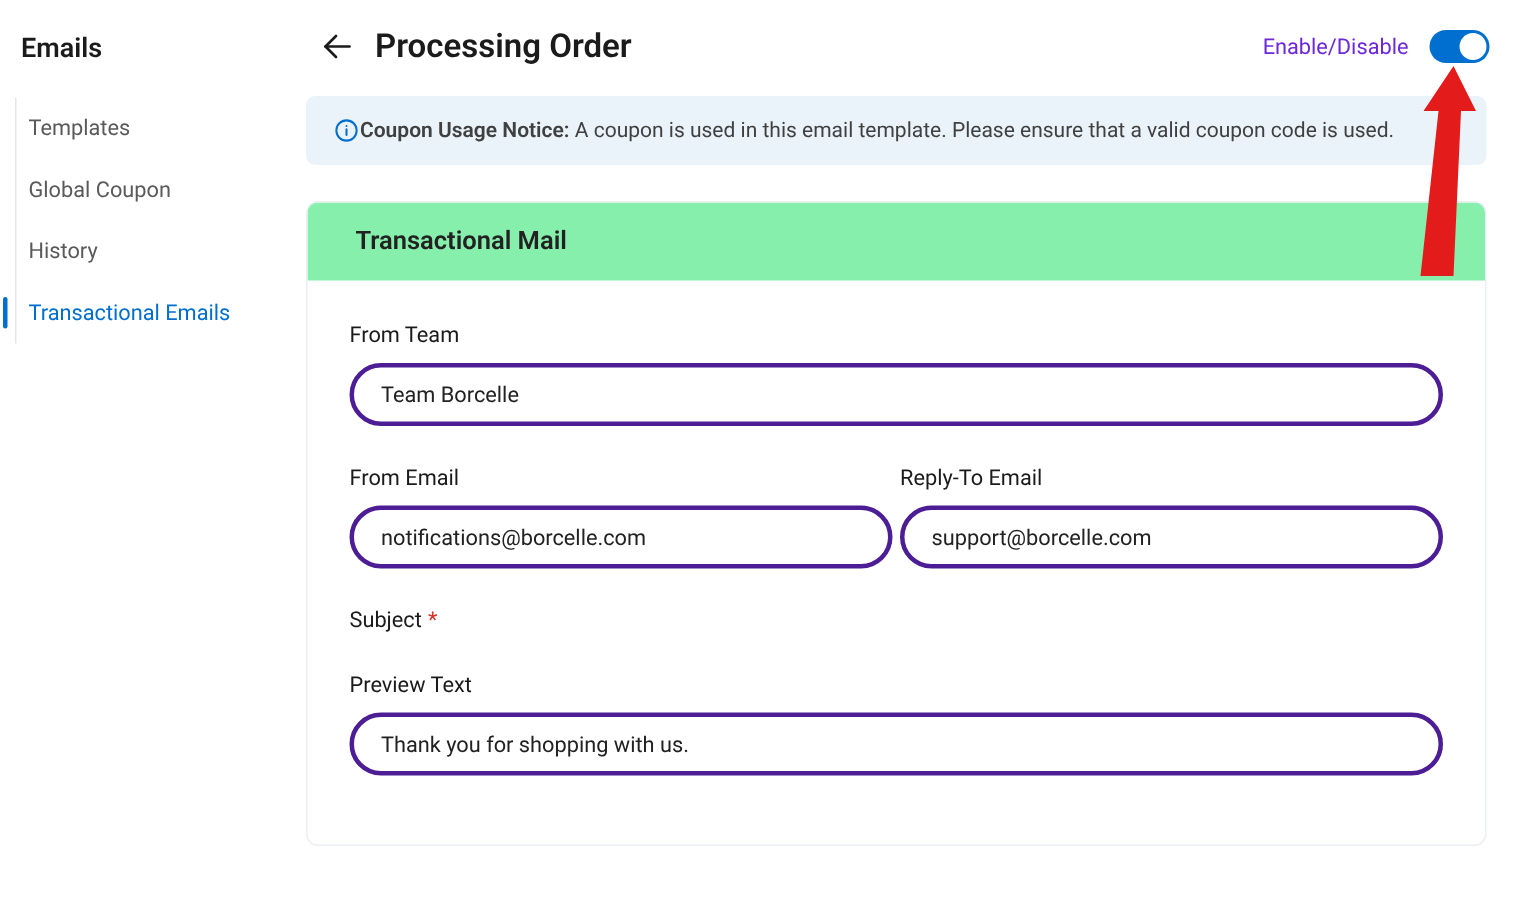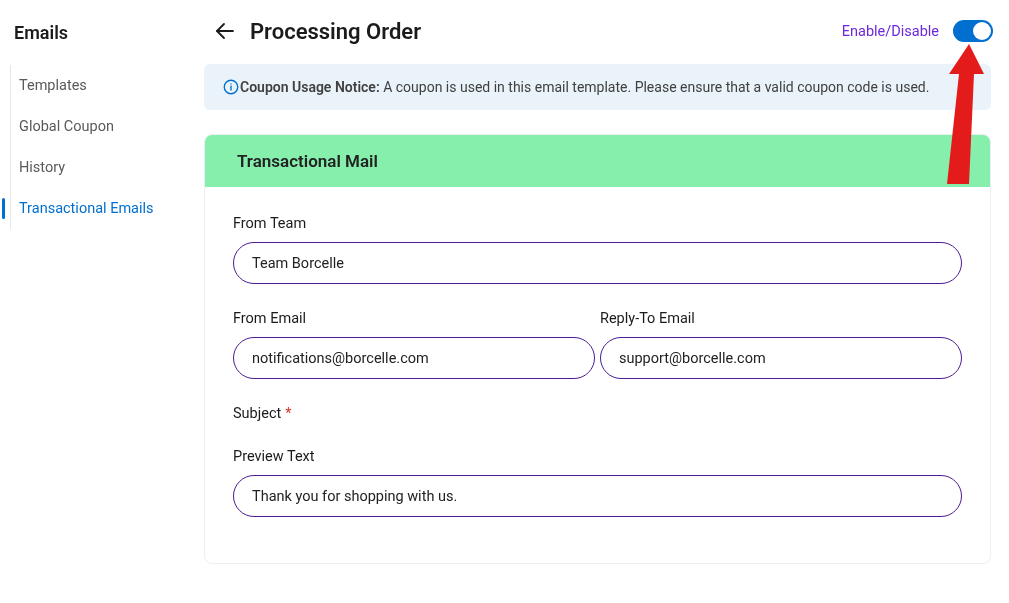--- a/index.html
+++ b/index.html
@@ -190,21 +190,21 @@
       display: block;
       margin-bottom: 10px;
     }
     .field-label .required {
       color: #d93025;
       margin-left: 4px;
     }
     .text-input {
       width: 100%;
       height: 42px;
-      border: 1px solid #4c1d95;
+      border: 3px solid #4c1d95;
       border-radius: 22px;
       padding: 0 18px;
       font-size: 14.5px;
       color: #222;
       outline: none;
     }
   </style>
 </head>
 <body>
 

